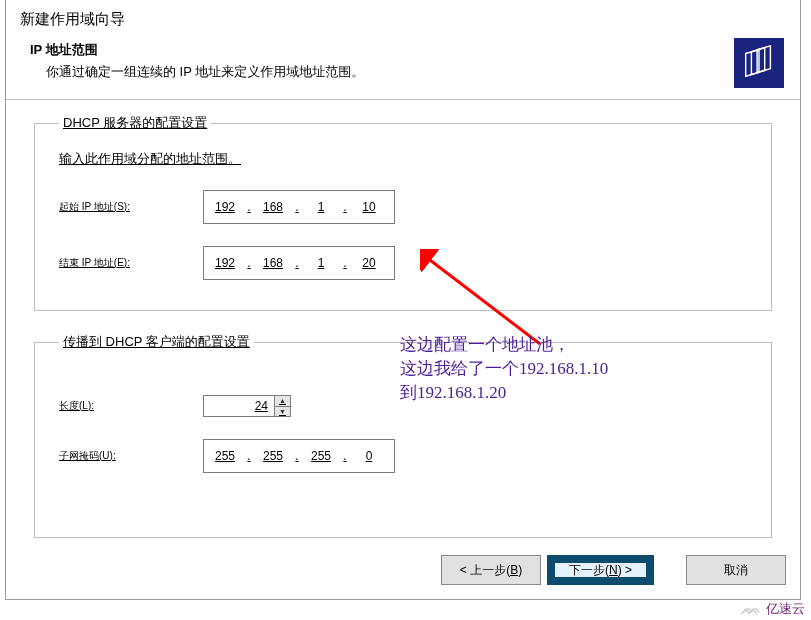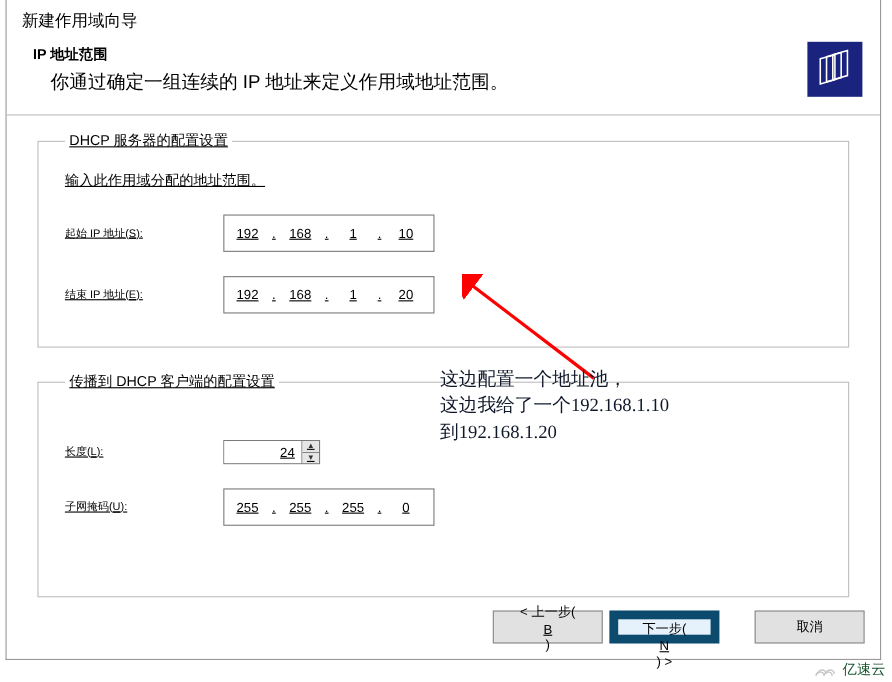--- a/index.html
+++ b/index.html
@@ -19,21 +19,21 @@
     border-top: none;
     position: absolute;
     left: 5px; right: 10px; top: 0; bottom: 20px;
   }
   .header {
     padding: 10px 14px 18px 14px;
     position: relative;
   }
   .header .title { font-size: 15px; }
   .header .sub1 { font-weight: bold; margin: 12px 0 4px 10px; font-size:13px }
-  .header .sub2 { margin-left: 26px; font-size:17px }
+  .header .sub2 { margin-left: 26px; font-size:13px }
   .header .icon-wrap {
     position: absolute;
     right: 16px; top: 38px;
     width: 50px; height: 50px;
     background: #1a237e;
     display: flex; align-items: center; justify-content: center;
   }
   .header .icon-wrap svg { fill: #fff; stroke: #fff; }
   .hr {
     border-top: 1px solid #bdbdbd;
@@ -107,21 +107,21 @@
     background: #e6e6e6;
     display:flex; align-items:center; justify-content:center;
     font-size: 7px; line-height: 1;
     color:#333;
   }
   .spinner div:first-child { border-bottom: 1px solid #7a7a7a; }
   .annotation {
     position: absolute;
     left: 400px;
     top: 333px;
-    color: #0f172a;
+    color: #4c1d95;
     font-size: 17px;
     line-height: 24px;
     font-family: "SimSun", serif;
     z-index: 50;
   }
   .arrow {
     position: absolute;
     left: 420px;
     top: 249px;
     z-index: 49;
@@ -137,33 +137,32 @@
   .btn {
     min-width: 100px;
     height: 30px;
     border: 1px solid #888;
     background: #e1e1e1;
     display: flex;
     align-items: center;
     justify-content: center;
     font-size: 12px;
     padding: 0 14px;
-    flex-direction: column;
   }
   .btn.primary {
     border: 8px solid #0c4a6e;
     background: #e5f1fb;
     justify-content: space-between;
   }
   .btn .u { text-decoration: underline; }
   .btn-gap { width: 20px; }
   .watermark {
     position: absolute;
     right: 6px; bottom: 2px;
-    color: #14532d;
+    color: #701a75;
     font-size: 13px;
     display: flex;
     align-items: center;
     gap: 4px;
     z-index: 60;
   }
   .watermark svg { stroke:#c8c8c8; fill:none; stroke-width:1.5;}
 </style>
 </head>
 <body>

